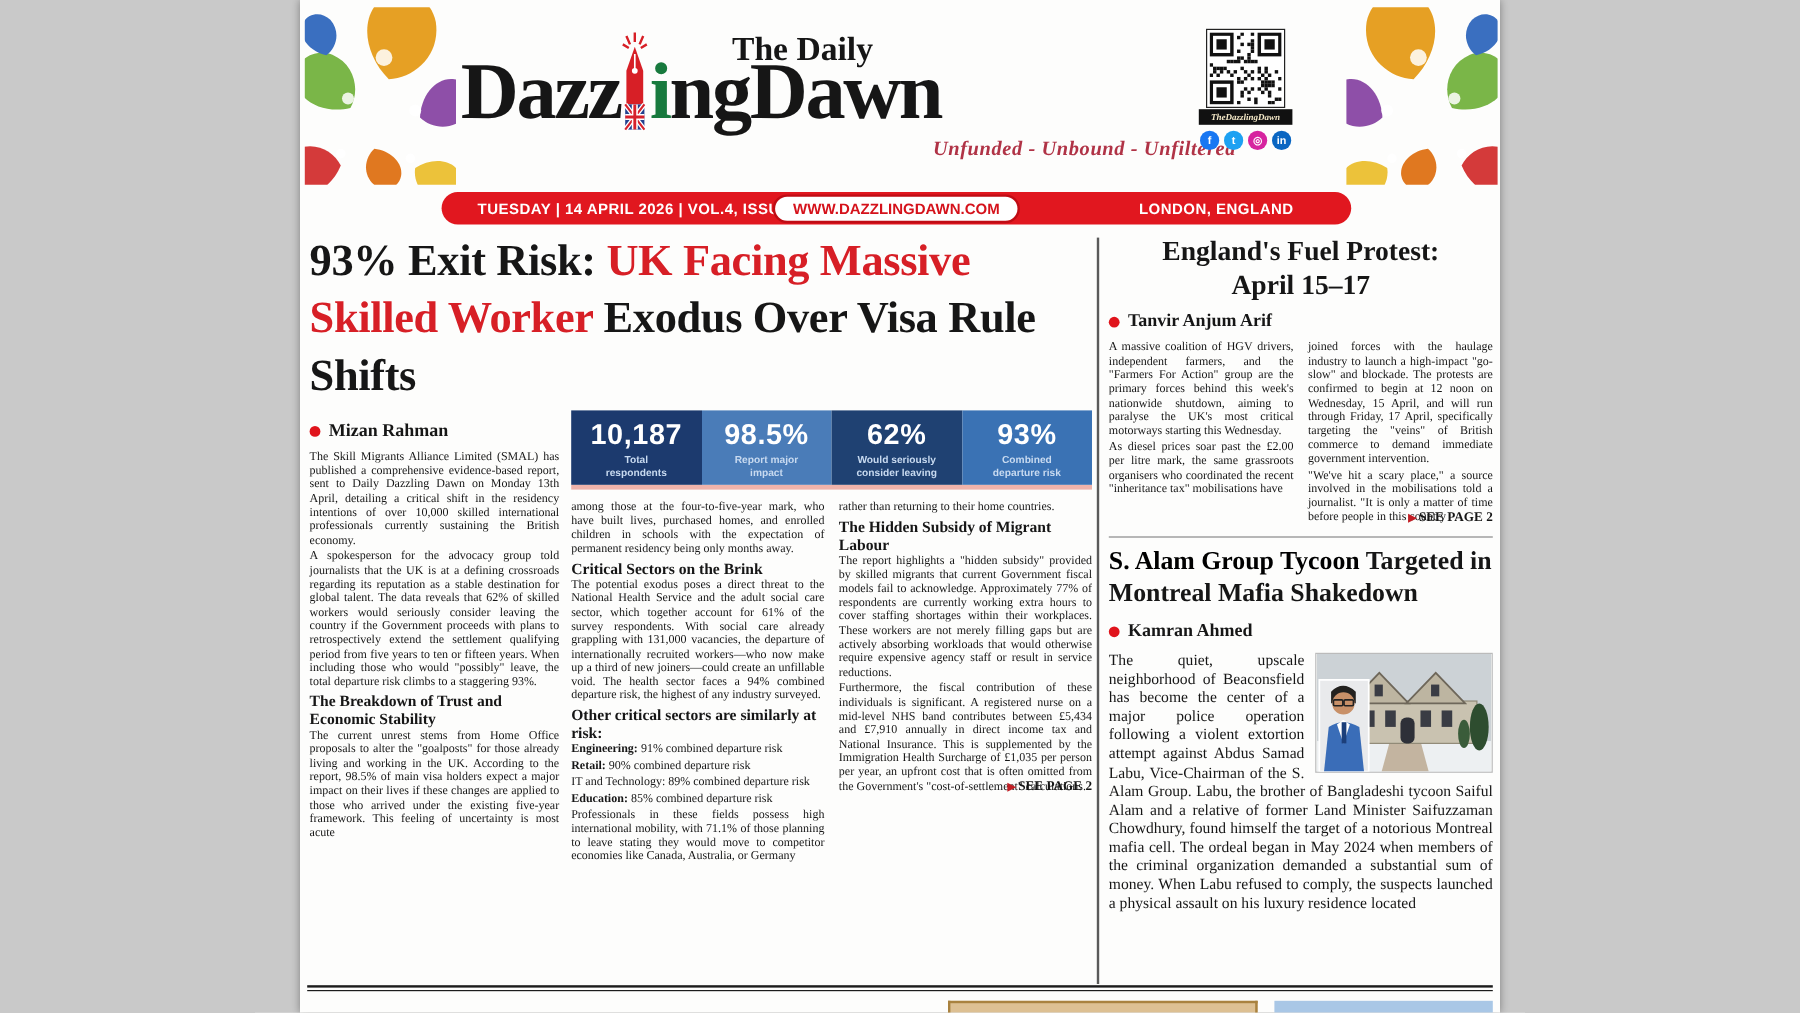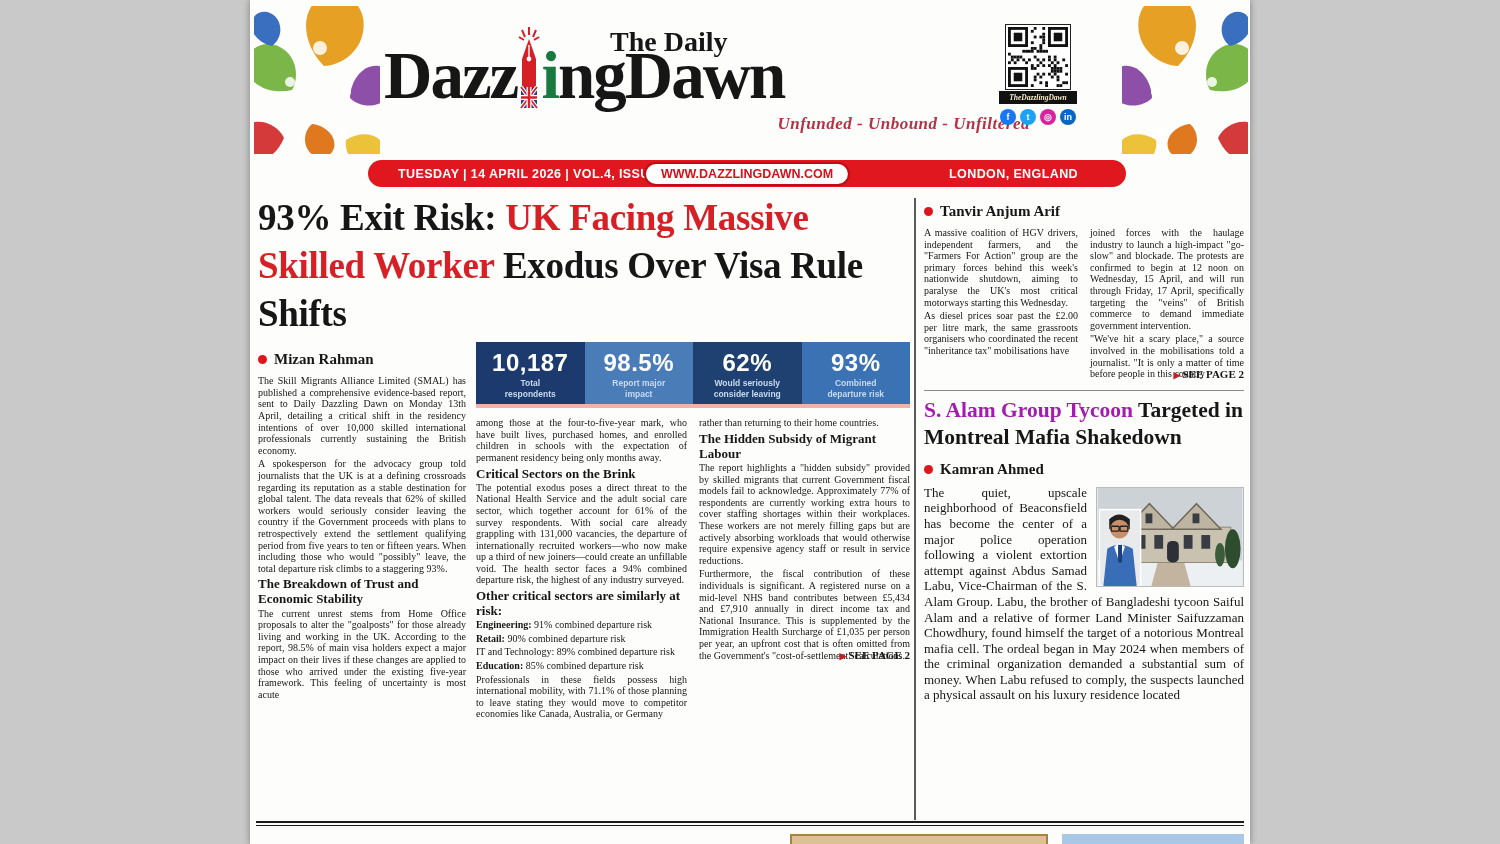--- a/index.html
+++ b/index.html
@@ -76,21 +76,21 @@
   .see-page { text-align:right; font-size:11px; font-weight:bold; margin-top:-14px; position:relative; }
   .see-page .arrow { color:#c21f25; font-size:9px; margin-right:2px; }
 
   
   .fuel-title { text-align:center; font-size:23px; font-weight:bold; line-height:1.2; margin-top:2px; }
   .fuel-cols { display:flex; gap:12px; margin-top:2px; }
   .fuel-cols .col { flex:1; min-width:0; }
   .rs-divider { border-top:1.5px solid #8a8a8a; margin:10px 0 6px; }
 
   .alam-title { font-size:21.5px; font-weight:bold; line-height:1.28; }
-  .alam-title .red { color:#a21caf; }
+  .alam-title .red { color:#000000; }
   .alam-body { margin-top:7px; font-size:13px; line-height:1.2; text-align:justify; }
   .alam-photo { float:right; width:148px; height:100px; margin:2px 0 3px 9px; border:1px solid #bbb; }
 </style>
 </head>
 <body>
 
 <div class="page">
 
   <div class="masthead">
 
@@ -314,20 +314,24 @@
         </div>
       </div>
     </div>
   </div>
 
   <div class="v-divider"></div>
 
   <div class="right-section">
 
     <div>
+      <h2 class="fuel-title">
+        <span>England's Fuel Protest:</span><br>
+        <span>April 15–17</span>
+      </h2>
       <div class="byline">
         <span class="dot"></span>
         <span class="name">Tanvir Anjum Arif</span>
       </div>
       <div class="fuel-cols">
         <div class="col">
             <p class="col-p">A massive coalition of HGV drivers, independent farmers, and the "Farmers For Action" group are the primary forces behind this week's nationwide shutdown, aiming to paralyse the UK's most critical motorways starting this Wednesday.</p>
             <p class="col-p">As diesel prices soar past the £2.00 per litre mark, the same grassroots organisers who coordinated the recent "inheritance tax" mobilisations have</p>
           </div>
         <div class="col">

